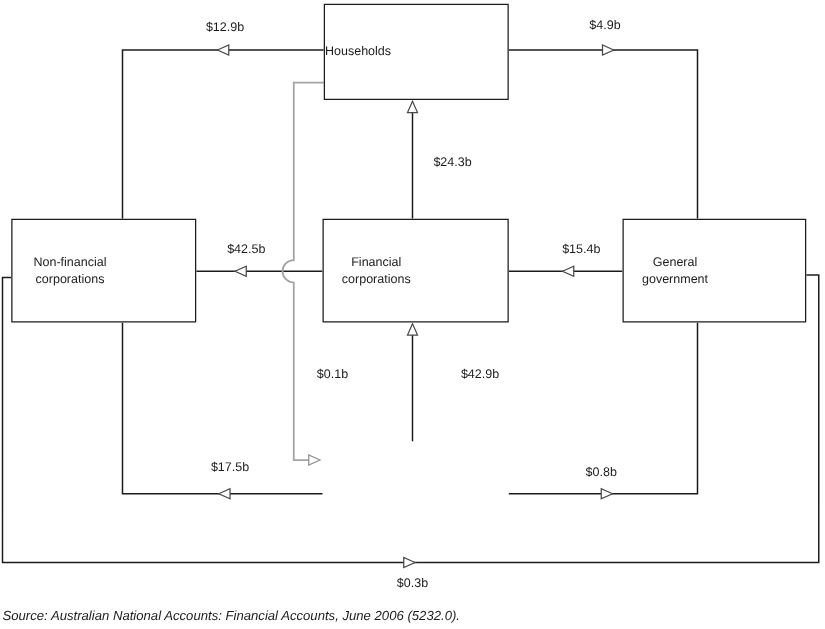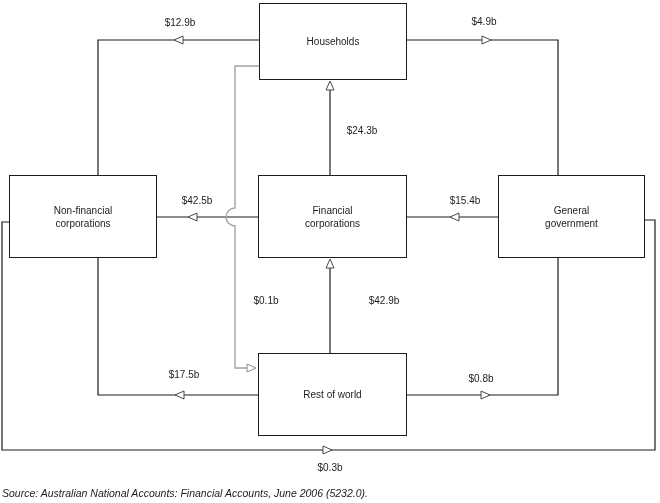--- a/index.html
+++ b/index.html
@@ -17,21 +17,20 @@
     left: 0; top: 0;
     width: 660px; height: 503px;
   }
   .node {
     position: absolute;
     box-sizing: border-box;
     border: 1px solid #1c1c1c;
     background: #ffffff;
     display: flex;
     align-items: center;
-    justify-content: center;
   }
   .node-label {
     display: block;
     font-size: 10px;
     line-height: 13px;
     text-align: center;
     color: #1c1c1c;
   }
   .amount {
     position: absolute;
@@ -90,23 +89,20 @@
   </div>
 
   <div class="node" style="left:498px; top:175px; width:147px; height:83px;">
     <span class="node-label" style="width:82px;">General government</span>
   </div>
 
   <div class="node" style="left:258px; top:175px; width:149px; height:83px;">
     <span class="node-label" style="width:84px;">Financial corporations</span>
   </div>
 
-  <div class="node" style="left:258px; top:353px; width:149px; height:83px;">
-    <span class="node-label">Rest of world</span>
-  </div>
 
   <span class="amount" style="left:180px; top:22px;">$12.9b</span>
   <span class="amount" style="left:484px; top:21px;">$4.9b</span>
   <span class="amount" style="left:362px; top:130px;">$24.3b</span>
   <span class="amount" style="left:197px; top:200px;">$42.5b</span>
   <span class="amount" style="left:465px; top:200px;">$15.4b</span>
   <span class="amount" style="left:266px; top:300px;">$0.1b</span>
   <span class="amount" style="left:384px; top:300px;">$42.9b</span>
   <span class="amount" style="left:184px; top:374px;">$17.5b</span>
   <span class="amount" style="left:481px; top:378px;">$0.8b</span>

